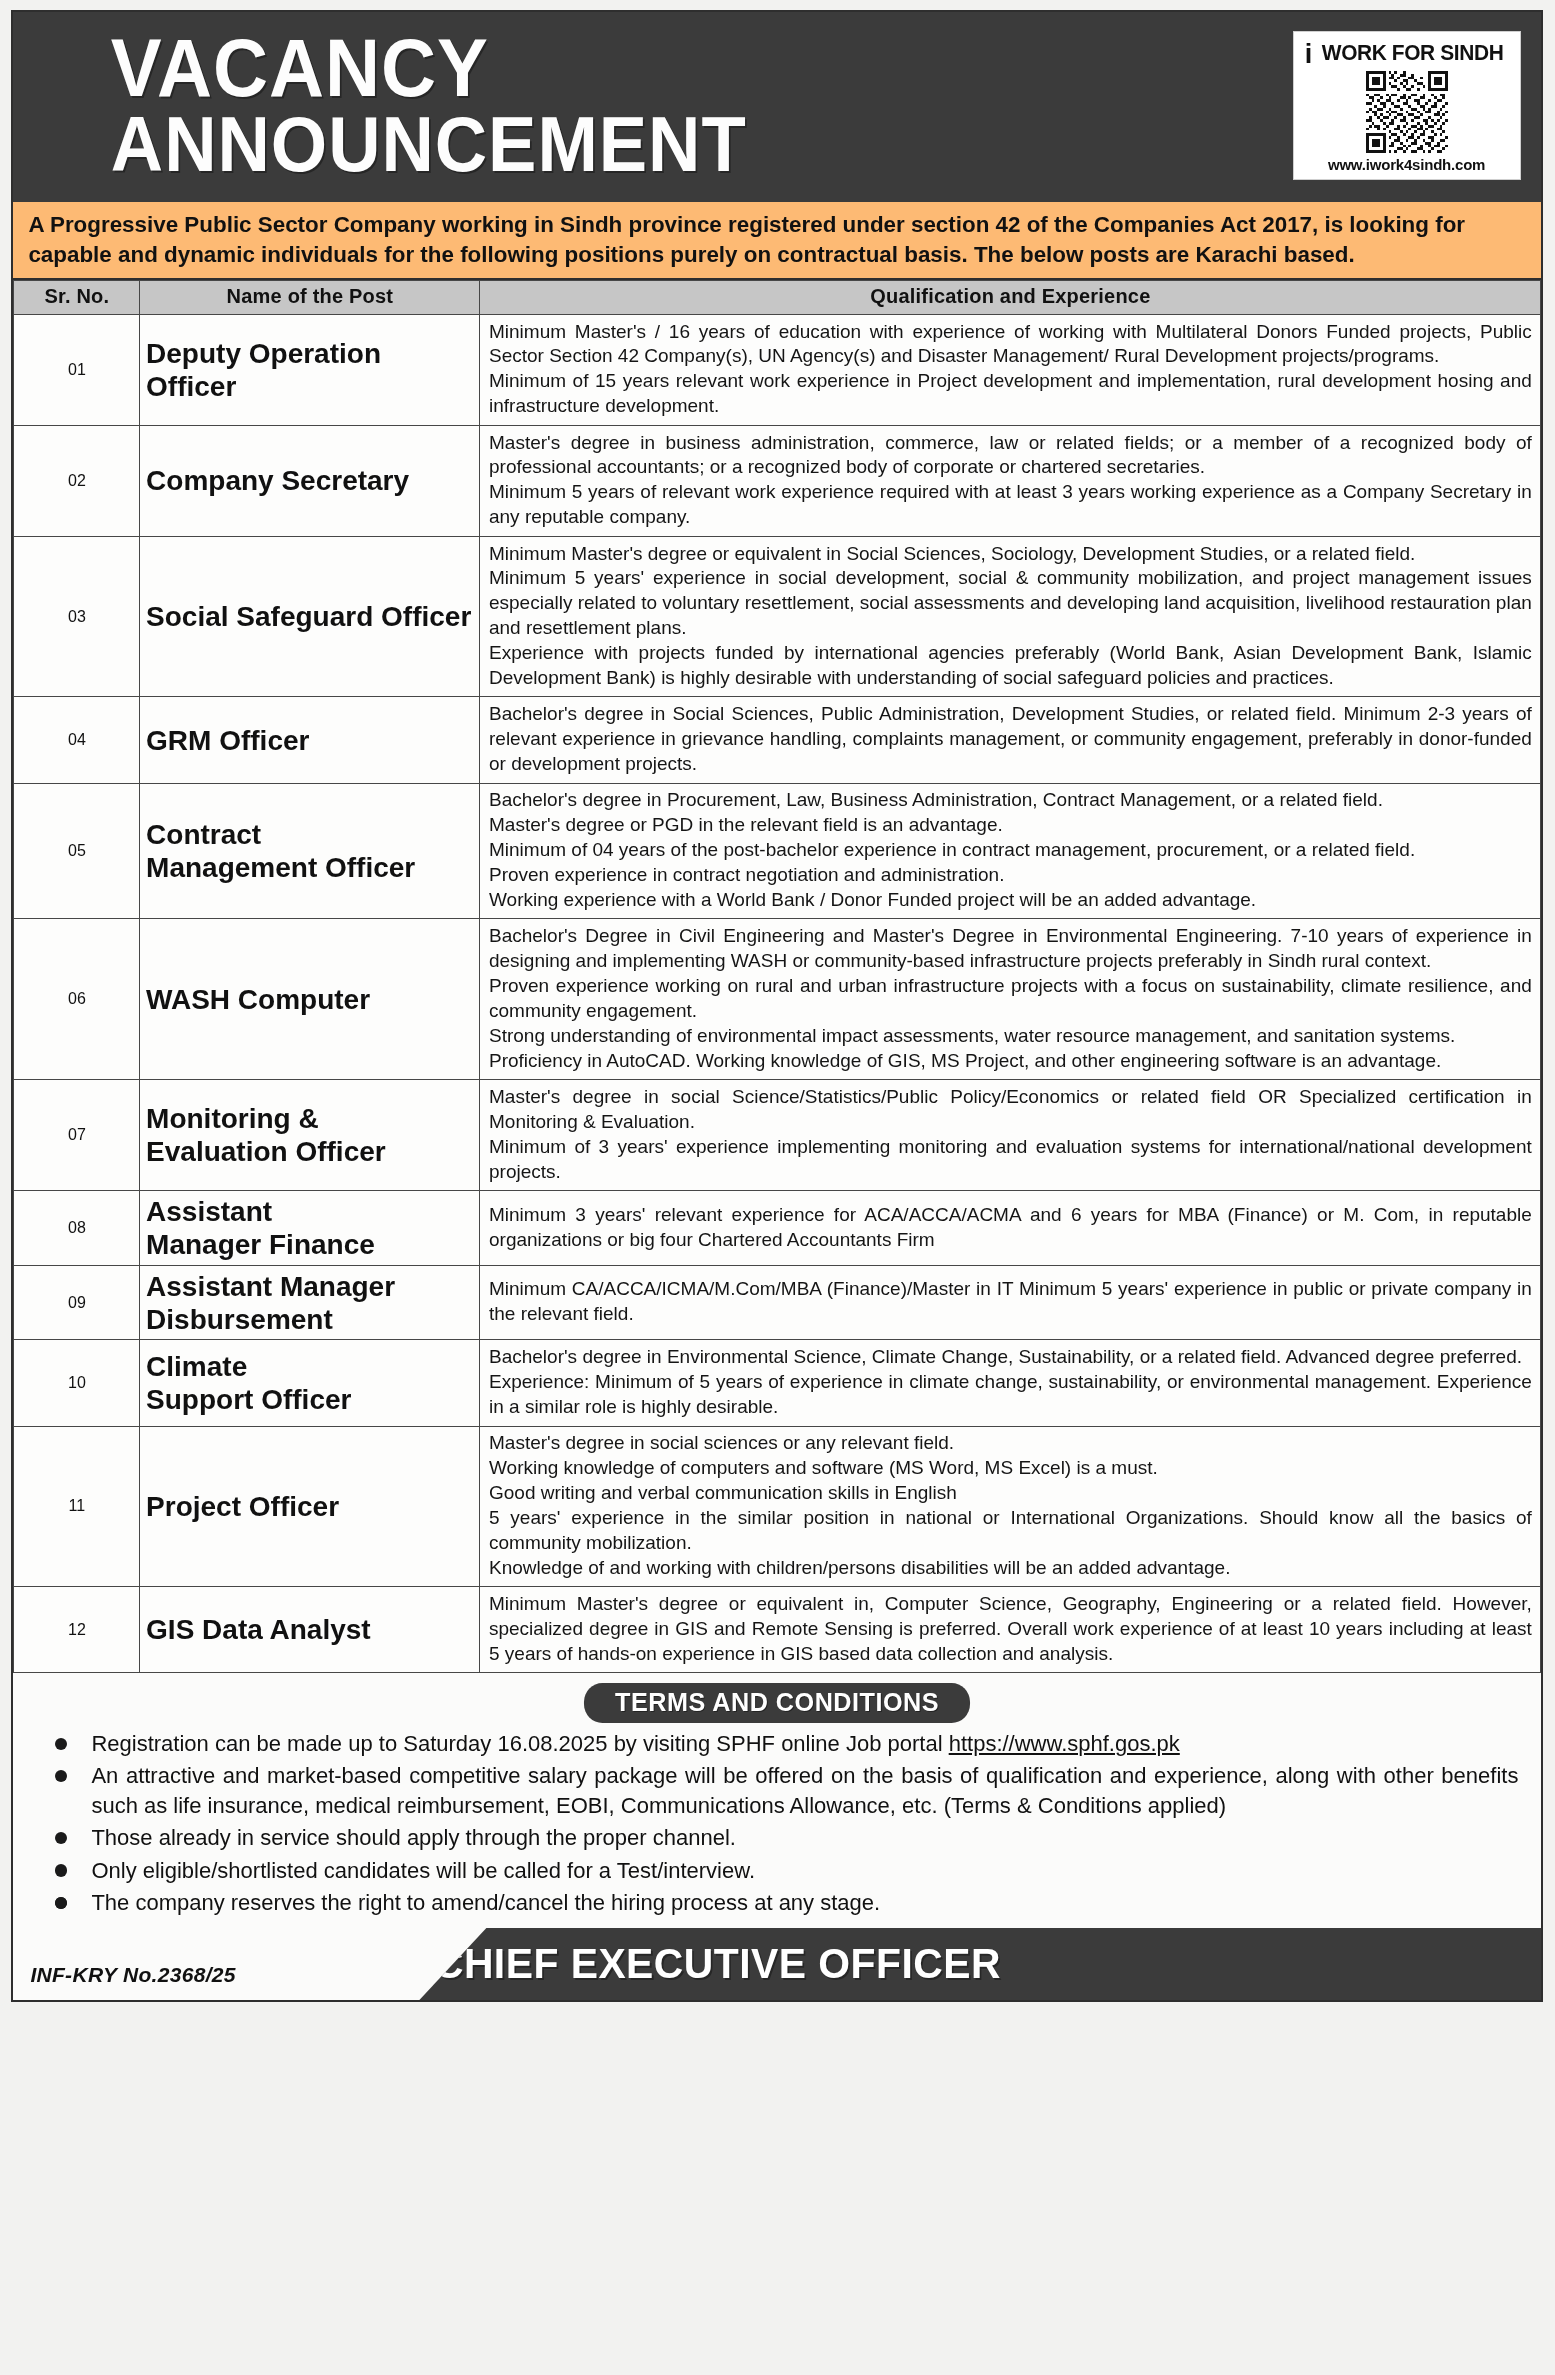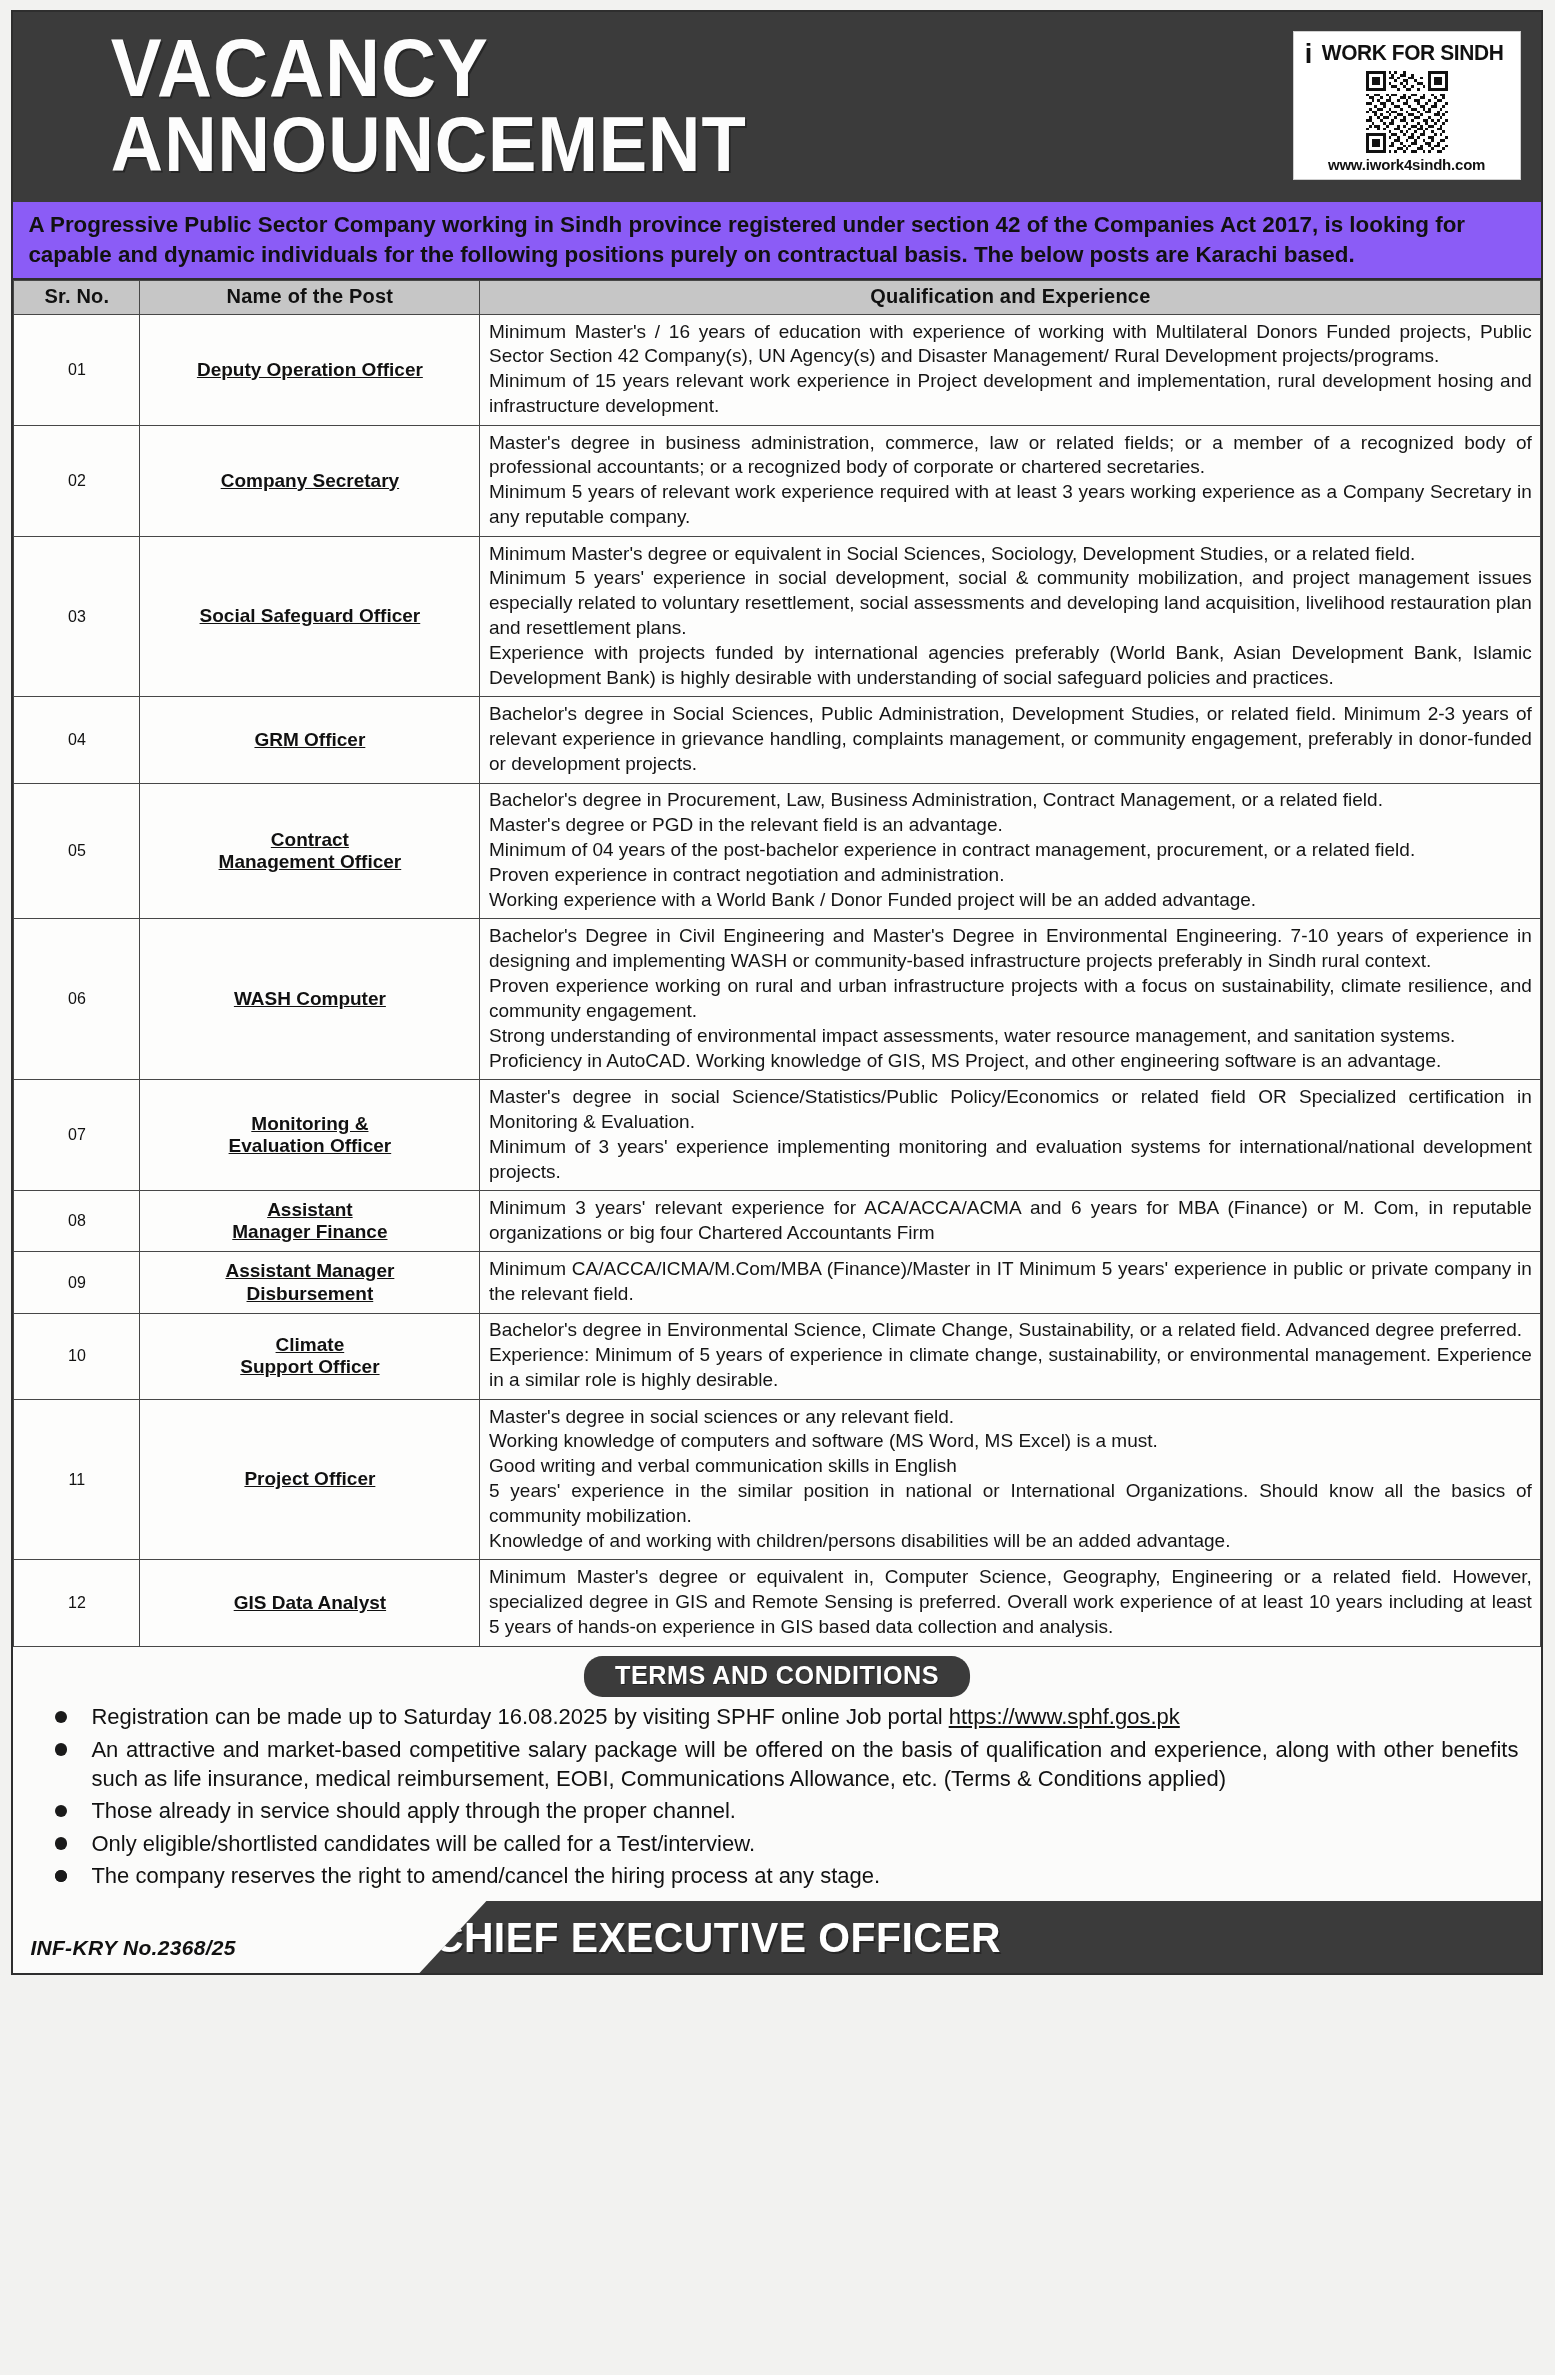--- a/index.html
+++ b/index.html
@@ -97,21 +97,21 @@
   .logo-url {
     font-family: "Liberation Sans", sans-serif;
     font-weight: bold;
     font-size: 15px;
     color: #111;
     letter-spacing: -0.2px;
   }
 
   
   .intro {
-    background: #8b5cf6;
+    background: #fdba74;
     padding: 8.6px 13.3px 8.6px 15px;
     font-size: 22.4px;
     line-height: 1.33;
     color: #111;
     font-weight: 600;
     border-bottom: 2.9px solid #2e2e2e;
     transform-origin: left top;
   }
 
   
@@ -136,27 +136,25 @@
     text-align: center;
     letter-spacing: 0.2px;
   }
   td.sr {
     text-align: center;
     font-size: 16px;
     color: #111;
     font-weight: 500;
   }
   td.post {
-    text-align: center;
-    font-size: 19px;
+    font-size: 28px;
     font-weight: bold;
     color: #111;
     line-height: 1.18;
     padding: 3.8px 5.7px;
-    text-decoration: underline;
   }
   td.qual {
     text-align: justify;
     font-size: 19px;
     line-height: 1.31;
     color: #151515;
     padding: 4.8px 8.6px 5.7px 8.6px;
     vertical-align: top;
   }
   td.qual p { margin: 0; }

